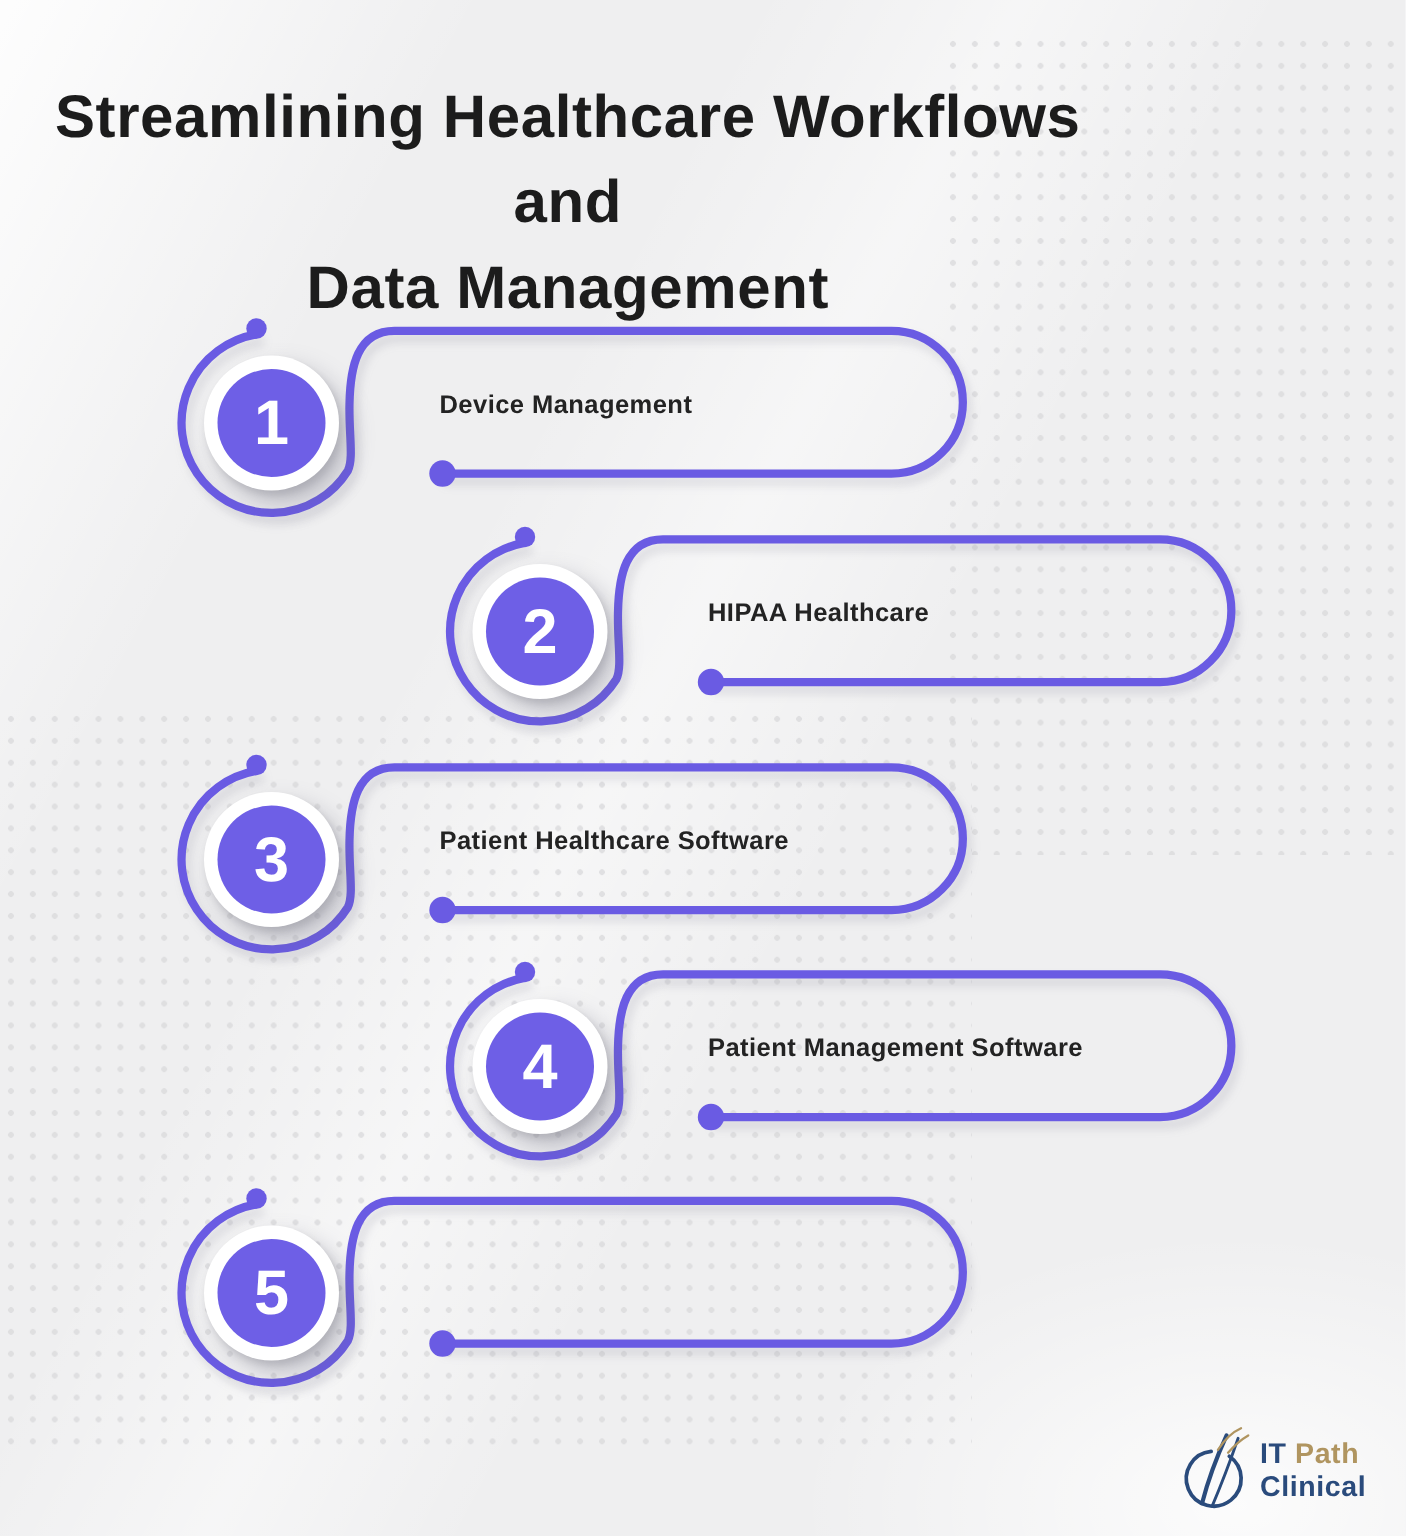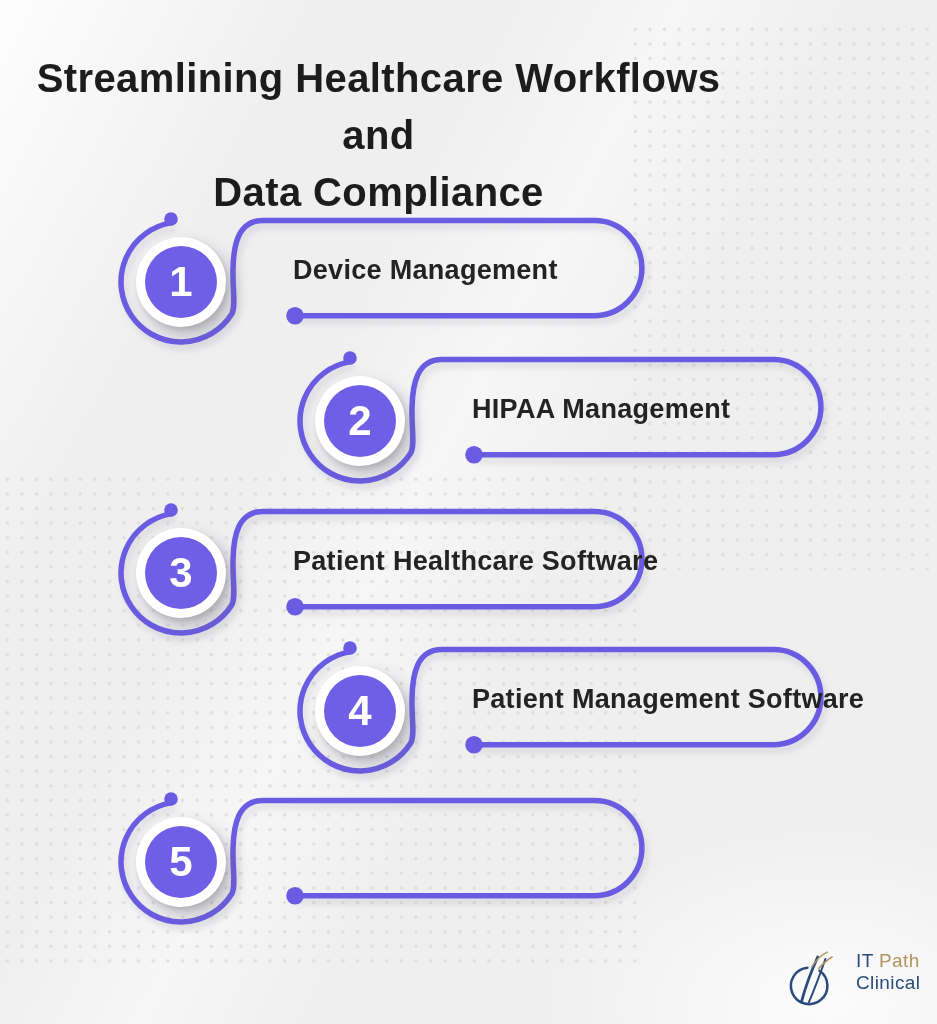--- a/index.html
+++ b/index.html
@@ -93,34 +93,35 @@
     color:#ffffff;
     font-size:42px;
     font-weight:700;
     line-height:72px;
     text-align:center;
   }
   .step-label{
     position:absolute;
     left:188px;top:48px;
     height:30px;line-height:30px;
-    font-size:27px;
+    font-size:17px;
     font-weight:600;
     letter-spacing:.3px;
     color:var(--labelText);
     white-space:nowrap;
   }
 
   .logo{
     position:absolute;
     left:786px;top:950px;
     display:flex;
-    align-items:flex-start;
-    gap:20px;
+    align-items:center;
+    gap:4px;
     z-index:3;
+    font-weight:bold;
   }
   .logo-mark{display:block;}
   .logo-text{
     font-size:19px;
     line-height:22px;
     letter-spacing:.4px;
     white-space:nowrap;
   }
   .navy{color:var(--navy);}
   .gold{color:var(--gold);}
@@ -131,21 +132,21 @@
 <div class="page">
 
   <div class="streak streak-1"></div>
   <div class="streak streak-2"></div>
   <div class="streak streak-3"></div>
   <div class="dots dots-right"></div>
   <div class="dots dots-left"></div>
 
   <div class="title">
     <div>Streamlining Healthcare Workflows and</div>
-    <div>Data Compliance</div>
+    <div>Data Management</div>
   </div>
 
   <div class="item item-1">
     <svg class="connector" width="545" height="145" viewBox="0 0 545 145" aria-hidden="true">
       <path class="loop-path" d="M 65.6 15.9 A 60 60 0 1 0 126.9 106.8 C 130.9 98.8 127.5 82 128 62 C 128.5 38 133 13.5 158 13.5 L 489.3 13.5 A 47.6 47.6 0 0 1 489.3 108.7 L 190 108.7"></path>
       <circle class="conn-dot" cx="66" cy="12" r="6.8"></circle>
       <circle class="conn-dot" cx="190" cy="108.7" r="8.8"></circle>
     </svg>
     <div class="badge-outer">
       <div class="badge-inner">1</div>
@@ -155,21 +156,21 @@
 
   <div class="item item-2">
     <svg class="connector" width="545" height="145" viewBox="0 0 545 145" aria-hidden="true">
       <path class="loop-path" d="M 65.6 15.9 A 60 60 0 1 0 126.9 106.8 C 130.9 98.8 127.5 82 128 62 C 128.5 38 133 13.5 158 13.5 L 489.3 13.5 A 47.6 47.6 0 0 1 489.3 108.7 L 190 108.7"></path>
       <circle class="conn-dot" cx="66" cy="12" r="6.8"></circle>
       <circle class="conn-dot" cx="190" cy="108.7" r="8.8"></circle>
     </svg>
     <div class="badge-outer">
       <div class="badge-inner">2</div>
     </div>
-    <div class="step-label">HIPAA Management</div>
+    <div class="step-label">HIPAA Healthcare</div>
   </div>
 
   <div class="item item-3">
     <svg class="connector" width="545" height="145" viewBox="0 0 545 145" aria-hidden="true">
       <path class="loop-path" d="M 65.6 15.9 A 60 60 0 1 0 126.9 106.8 C 130.9 98.8 127.5 82 128 62 C 128.5 38 133 13.5 158 13.5 L 489.3 13.5 A 47.6 47.6 0 0 1 489.3 108.7 L 190 108.7"></path>
       <circle class="conn-dot" cx="66" cy="12" r="6.8"></circle>
       <circle class="conn-dot" cx="190" cy="108.7" r="8.8"></circle>
     </svg>
     <div class="badge-outer">
       <div class="badge-inner">3</div>

